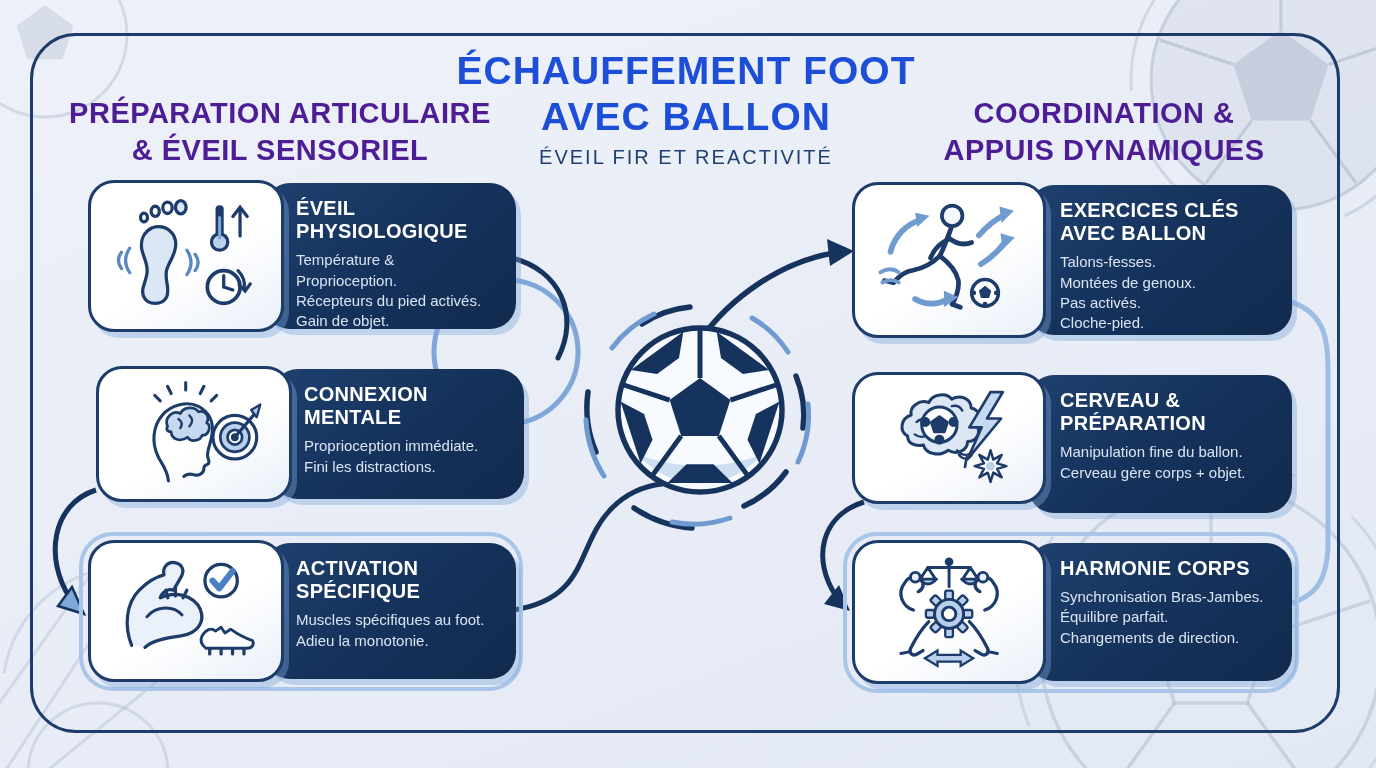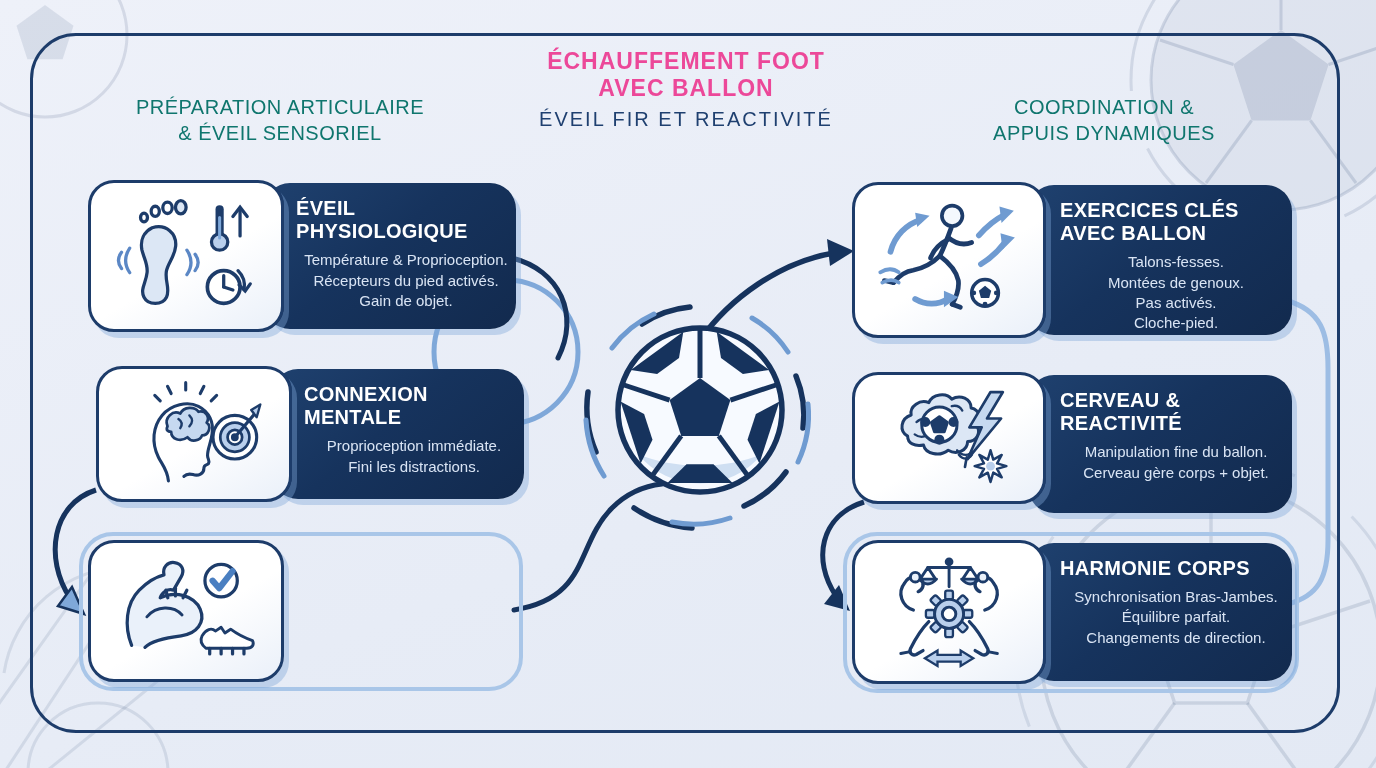--- a/index.html
+++ b/index.html
@@ -9,43 +9,43 @@
     background:linear-gradient(160deg,#eef1f9 0%,#e7ecf6 60%,#e3e9f4 100%);
   }
   .stage{position:relative;width:1376px;height:768px;overflow:hidden;}
   .decor{position:absolute;z-index:0;}
   .frame{
     position:absolute;left:30px;top:33px;width:1310px;height:700px;
     border:3px solid #1d3c6a;border-radius:46px;z-index:0;box-sizing:border-box;
   }
   #connectors{position:absolute;left:0;top:0;z-index:1;pointer-events:none;}
   .title-block{position:absolute;left:400px;top:48px;width:572px;text-align:center;z-index:2;}
-  .title-line{font-size:23px;font-weight:800;letter-spacing:1px;color:#ec4899;line-height:1.18;}
+  .title-line{font-size:39px;font-weight:800;letter-spacing:1px;color:#1d4ed8;line-height:1.18;}
   .subtitle{margin-top:6px;font-size:20px;font-weight:400;letter-spacing:2px;color:#1f4070;}
   .col-header{position:absolute;top:95px;text-align:center;z-index:2;
-    font-size:20px;font-weight:400;letter-spacing:.5px;color:#0f766e;line-height:1.28;}
+    font-size:29px;font-weight:700;letter-spacing:.5px;color:#4c1d95;line-height:1.28;}
   .col-header.left{left:58px;width:444px;}
   .col-header.right{left:884px;width:440px;}
   .card{position:absolute;z-index:2;}
   .iconbox{
     position:absolute;left:0;top:0;height:100%;
     background:linear-gradient(150deg,#ffffff 55%,#eaf0f9 100%);
     border:3.5px solid #1d3c6a;border-radius:26px;box-sizing:border-box;
     box-shadow:5px 6px 0 rgba(127,168,217,.40);
     display:flex;align-items:center;justify-content:center;z-index:2;
   }
   .iconbox svg{width:82%;height:84%;}
   .panel{
     position:absolute;border-radius:26px;box-sizing:border-box;
     background:linear-gradient(140deg,#1f416f 0%,#16335d 45%,#122a4e 100%);
     box-shadow:5px 6px 0 rgba(127,168,217,.40);
-    z-index:1;color:#ffffff;padding:14px 0 8px 32px;
+    z-index:1;color:#ffffff;padding:14px 20px 8px 32px;
   }
   .panel-title{font-size:20px;font-weight:800;letter-spacing:.3px;line-height:1.16;}
-  .panel-body{margin-top:7px;font-size:15px;line-height:1.35;color:#d9e4f4;font-weight:500;text-align:center;}
+  .panel-body{margin-top:7px;font-size:15px;line-height:1.35;color:#d9e4f4;font-weight:500;}
   .glow::before{
     content:"";position:absolute;left:-9px;top:-8px;right:-7px;bottom:-9px;
     border:4px solid #a9c6e8;border-radius:34px;z-index:0;
   }
   .ball-wrap{position:absolute;left:578px;top:288px;width:244px;height:244px;z-index:2;}
 </style>
 </head>
 <body>
 
 <div class="stage">
@@ -184,20 +184,32 @@
           <circle cx="120" cy="64" r="8" fill="#fff" stroke-width="3"></circle>
           <circle cx="120" cy="64" r="2.6" fill="#1d3c6a"></circle>
           <line x1="120" y1="64" x2="142" y2="38"></line>
           <polygon points="138,34 148,28 144,42" fill="#b9cfec" stroke-width="2.6"></polygon>
         </g>
       </svg>
     </div>
   </div>
 
   <div class="card glow" style="left:88px;top:540px;width:428px;height:142px">
+    <div class="panel" style="left:176px;top:3px;width:252px;height:136px">
+      <div class="panel-title">
+        <div>ACTIVATION</div>
+        <div>SPÉCIFIQUE</div>
+      </div>
+      <div class="panel-body">
+        <div>Muscles spécifiques au foot.</div>
+        <div>Adieu la monotonie.</div>
+        <div></div>
+        <div></div>
+      </div>
+    </div>
     <div class="iconbox" style="width:196px">
       <svg viewBox="0 0 150 120">
         <g fill="none" stroke="#1d3c6a" stroke-width="3.4" stroke-linecap="round" stroke-linejoin="round">
           <path d="M18 96 C10 76 12 52 26 38 C34 30 44 24 52 22 C50 14 56 8 63 9 C71 10 74 17 70 24 L62 38 C56 36 50 40 48 46 C64 38 84 44 90 58 C96 72 86 84 70 86 C54 88 38 92 32 98" fill="#eaf1fa"></path>
           <path d="M34 66 C44 54 62 54 71 64" stroke-width="3"></path>
           <line x1="56" y1="46" x2="54" y2="38"></line>
             <line x1="64" y1="44" x2="64" y2="36"></line>
             <line x1="72" y1="46" x2="76" y2="38"></line>
           <circle cx="112" cy="28" r="17" fill="#fff"></circle>
           <path d="M103 28 L110 36 L124 18" stroke="#4a7fc1" stroke-width="6.5"></path>
@@ -255,21 +267,21 @@
           <circle cx="121" cy="92" r="2.4" fill="#1d3c6a"></circle>
           <circle cx="110" cy="103" r="2.4" fill="#1d3c6a"></circle>
       </svg>
     </div>
   </div>
 
   <div class="card" style="left:852px;top:372px;width:440px;height:132px">
     <div class="panel" style="left:176px;top:3px;width:264px;height:138px">
       <div class="panel-title">
         <div>CERVEAU &amp;</div>
-        <div>REACTIVITÉ</div>
+        <div>PRÉPARATION</div>
       </div>
       <div class="panel-body">
         <div>Manipulation fine du ballon.</div>
         <div>Cerveau gère corps + objet.</div>
         <div></div>
         <div></div>
       </div>
     </div>
     <div class="iconbox" style="width:194px">
       <svg viewBox="0 0 150 120">

